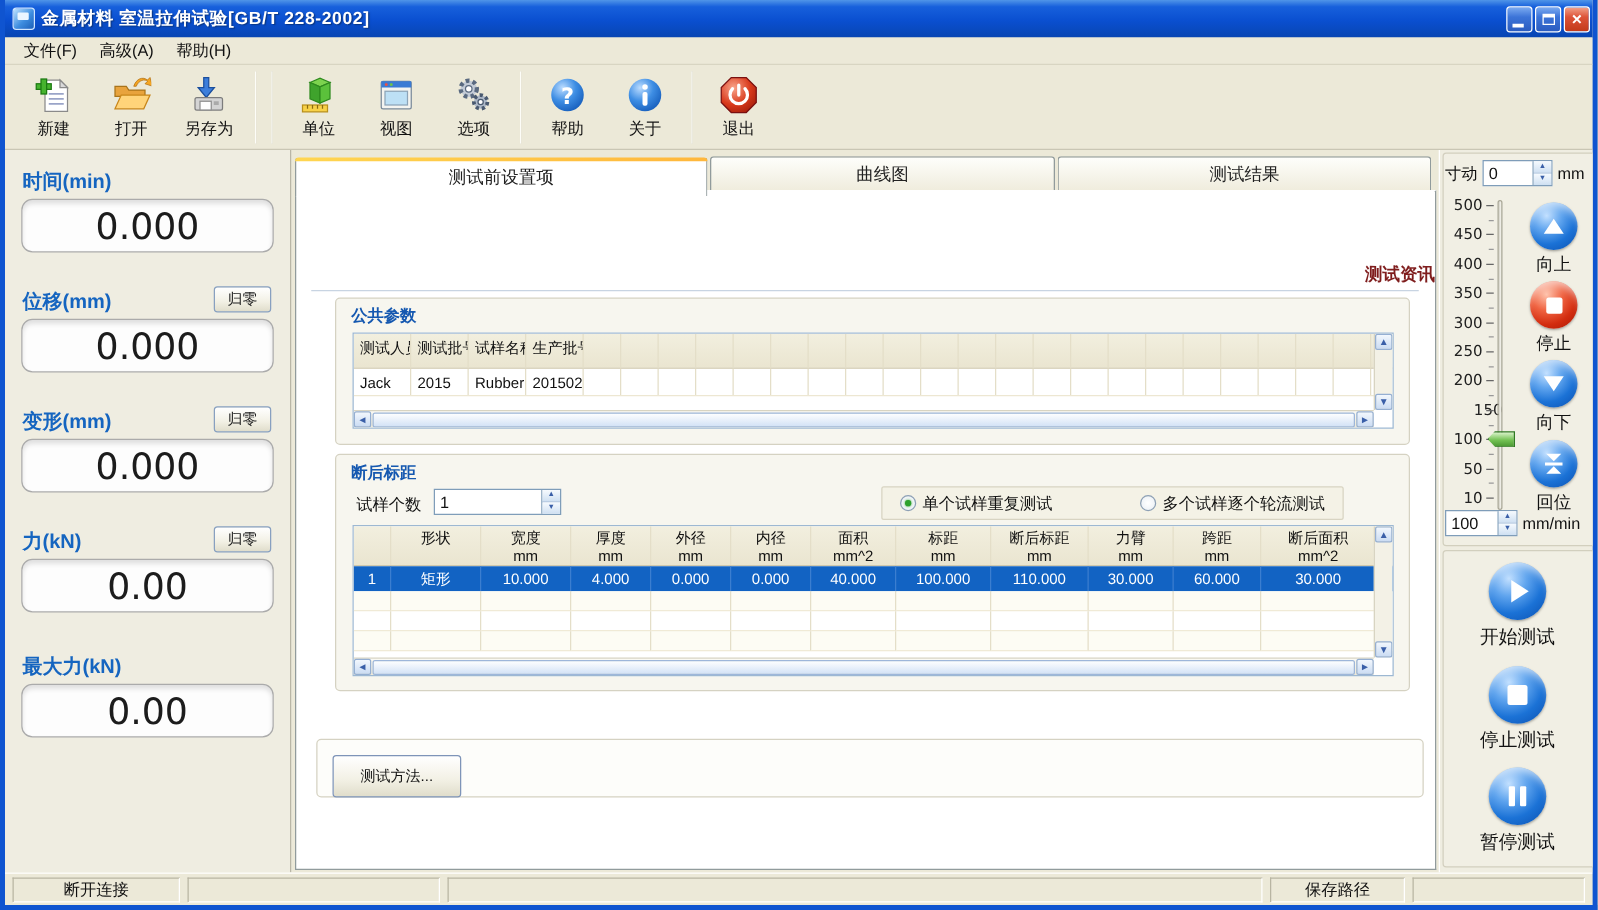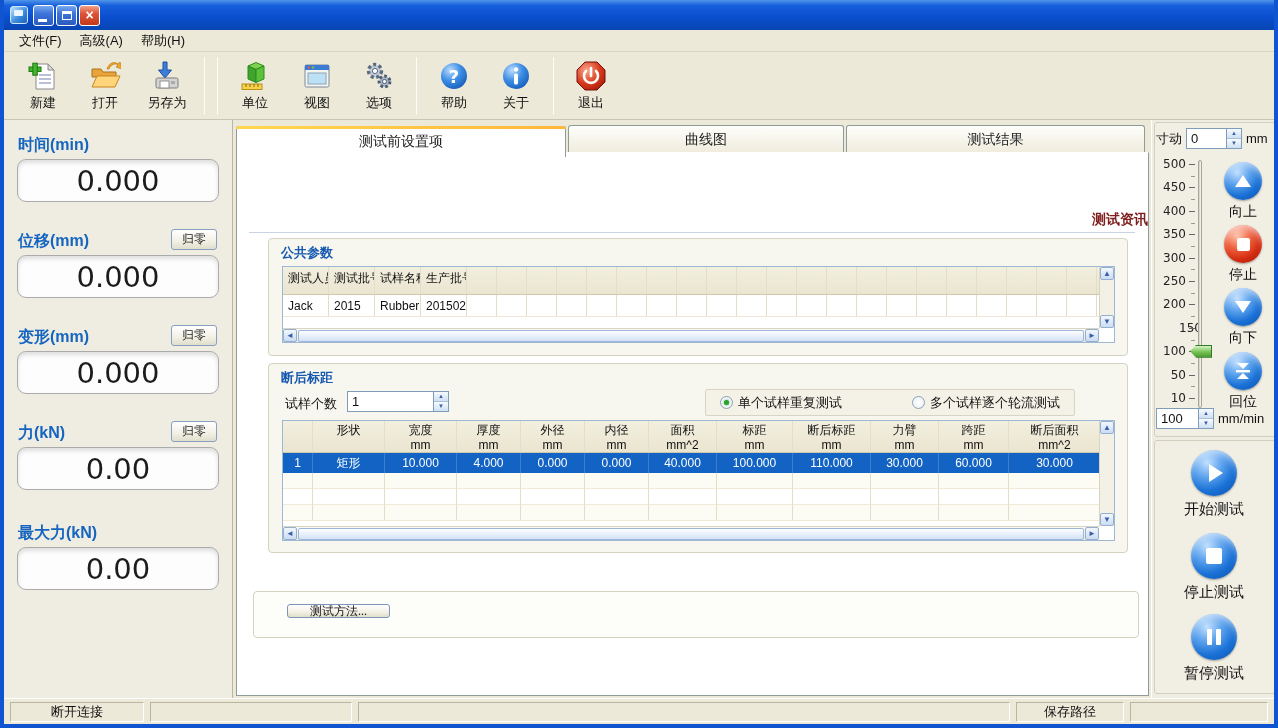--- a/index.html
+++ b/index.html
@@ -123,20 +123,21 @@
   .sb-seg{height:20px;border:1px solid;border-color:#B8B5A2 #FFFFFF #FFFFFF #B8B5A2;display:flex;align-items:center;justify-content:center;
     font-size:13px;color:#111;flex:none;}
 </style>
 </head>
 <body>
 
 <div class="window">
 
   <div class="titlebar">
     <div class="app-icon"></div>
+    <div class="title-text">金属材料 室温拉伸试验[GB/T 228-2002]</div>
     <div class="tb-btns">
       <div class="tb-btn">
           <span class="glyph-min"></span>
         </div>
       <div class="tb-btn">
           <span class="glyph-max"></span>
         </div>
       <div class="tb-btn close">×</div>
     </div>
   </div>
@@ -511,21 +512,21 @@
             </div>
             <div class="hscroll">
               <div class="sc-btn">◄</div>
               <div class="hthumb"></div>
               <div class="sc-btn">►</div>
             </div>
           </div>
       </div>
 
       <div class="groupbox" style="left:16px;top:438px;width:886px;height:47px;background:#FDFDFA;">
-        <div class="xpbtn" style="position:absolute;left:33px;top:12px;width:103px;height:14px;font-family:Liberation Serif, serif;">测试方法...</div>
+        <div class="xpbtn" style="position:absolute;left:12px;top:12px;width:103px;height:34px;">测试方法...</div>
       </div>
     </div>
   </div>
 
   <div class="right-panel" id="rightPanel">
     <div class="rp-box" style="top:2px;height:315px;"></div>
     <div class="rp-box" style="top:320px;height:254px;"></div>
     <div class="jog-row">
       <span class="lbl">寸动</span>
       <div class="spin" style="width:56px;">

